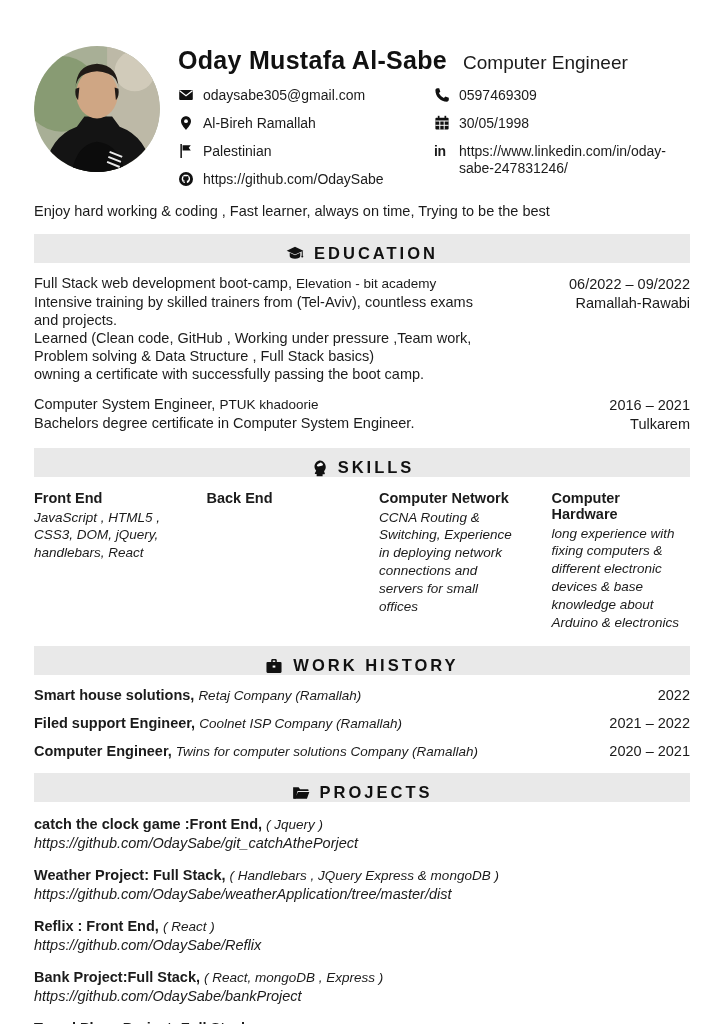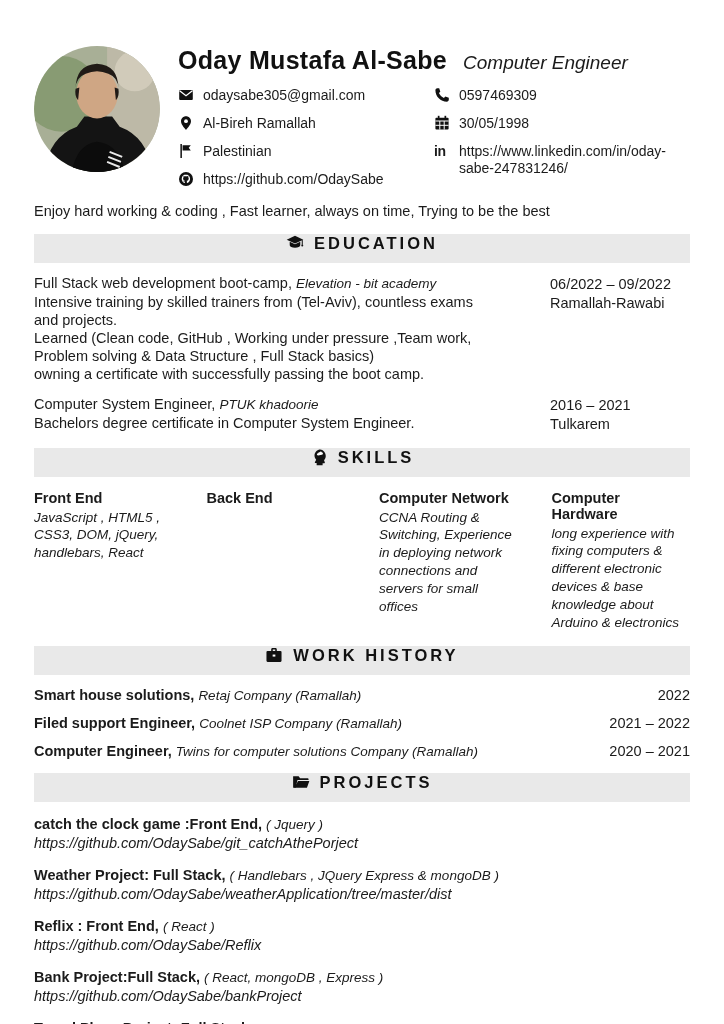--- a/index.html
+++ b/index.html
@@ -12,47 +12,47 @@
   
   .header { display: flex; gap: 18px; margin-top: 14px; }
   .avatar {
     width: 126px; height: 134px; border-radius: 50%; overflow: hidden;
     flex-shrink: 0; margin-top: 2px;
   }
   .avatar svg { width: 100%; height: 100%; display: block; }
   .header-right { flex: 1; padding-top: 6px; }
   .name-row { display: flex; align-items: baseline; gap: 16px; }
   .name { font-size: 25px; font-weight: bold; letter-spacing: 0.3px; color: #111; }
-  .job-title { font-size: 19px; font-style: italic; font-weight: 400; color: #1b1b1b; }
+  .job-title { font-size: 19px; font-weight: 400; color: #1b1b1b; }
   .contact-grid { display: flex; margin-top: 12px; }
   .contact-col { display: flex; flex-direction: column; gap: 11px; }
   .contact-col.left { width: 256px; }
   .contact-col.right { flex: 1; }
   .contact-item { display: flex; gap: 9px; align-items: flex-start; font-size: 14px; line-height: 17px; }
   .contact-item .ico { width: 16px; height: 16px; flex-shrink: 0; margin-top: 0px; }
   .contact-item .ico svg { width: 16px; height: 16px; display: block; }
   .in-badge { font-weight: 800; font-size: 14px; line-height: 16px; letter-spacing: -0.5px; width: 16px; display: inline-block; }
   .wrap-url { overflow-wrap: break-word; word-break: break-word; max-width: 228px; }
   
   .summary { margin-top: 14px; font-size: 14.5px; line-height: 1.25; }
   
   .section-bar {
     margin-top: 14px; background: #e9e9e9; height: 29px;
-    display: flex; align-items: flex-start; justify-content: center; gap: 10px;
+    display: flex; align-items: flex-end; justify-content: center; gap: 10px;
   }
   .section-bar .sec-ico { width: 18px; height: 18px; }
   .section-bar .sec-ico svg { width: 18px; height: 18px; display: block; }
   .section-bar .sec-title { font-weight: bold; font-size: 16.5px; letter-spacing: 3px; color: #111; }
   
   .edu-item { display: flex; justify-content: space-between; margin-top: 12px; }
   .edu-left { max-width: 512px; font-size: 14.5px; line-height: 1.24; }
   .edu-degree { font-weight: normal; }
-  .edu-school { font-style: italic; font-size: 13.5px; }
+  .edu-school { font-size: 13.5px; }
   .edu-desc { white-space: pre-line; margin-top: 1px; }
-  .edu-meta { text-align: left; font-size: 14.5px; line-height: 1.3; min-width: 140px; }
+  .edu-meta { text-align: right; font-size: 14.5px; line-height: 1.3; min-width: 140px; }
   
   .skills-grid { display: grid; grid-template-columns: repeat(4, 1fr); column-gap: 34px; margin-top: 13px; }
   .skill-name { font-weight: bold; font-size: 14.5px; }
   .skill-details { font-style: italic; font-size: 13.5px; line-height: 1.32; margin-top: 3px; }
   
   .work-row { display: flex; justify-content: space-between; align-items: baseline; margin-top: 12px; font-size: 14.5px; }
   .work-role { font-weight: bold; }
   .work-company { font-style: italic; font-size: 13.5px; }
   .work-date { white-space: nowrap; }
   

